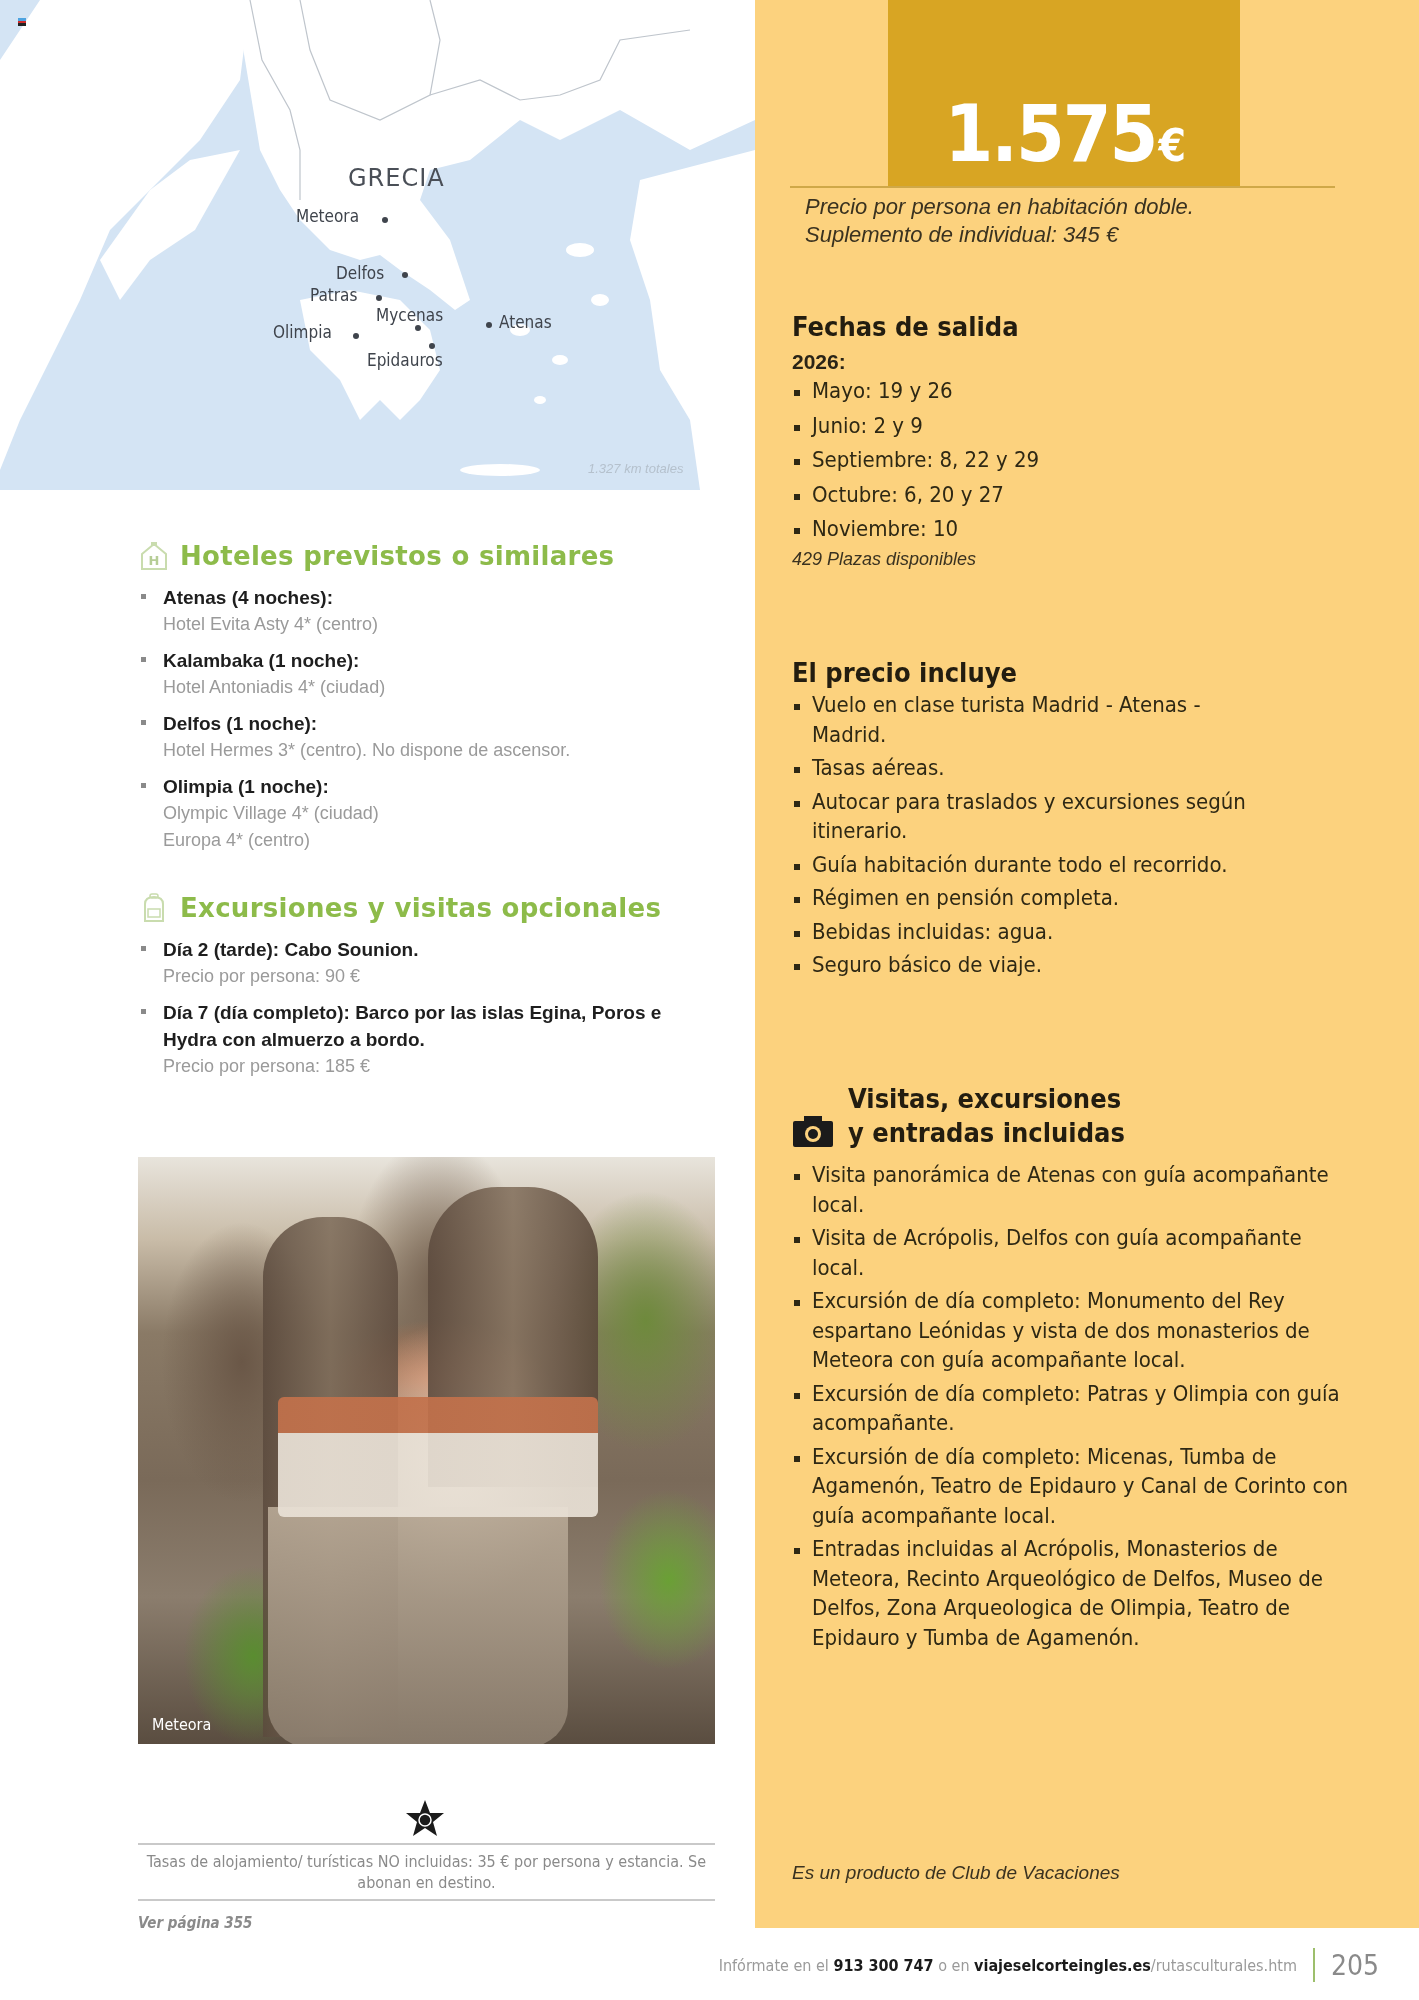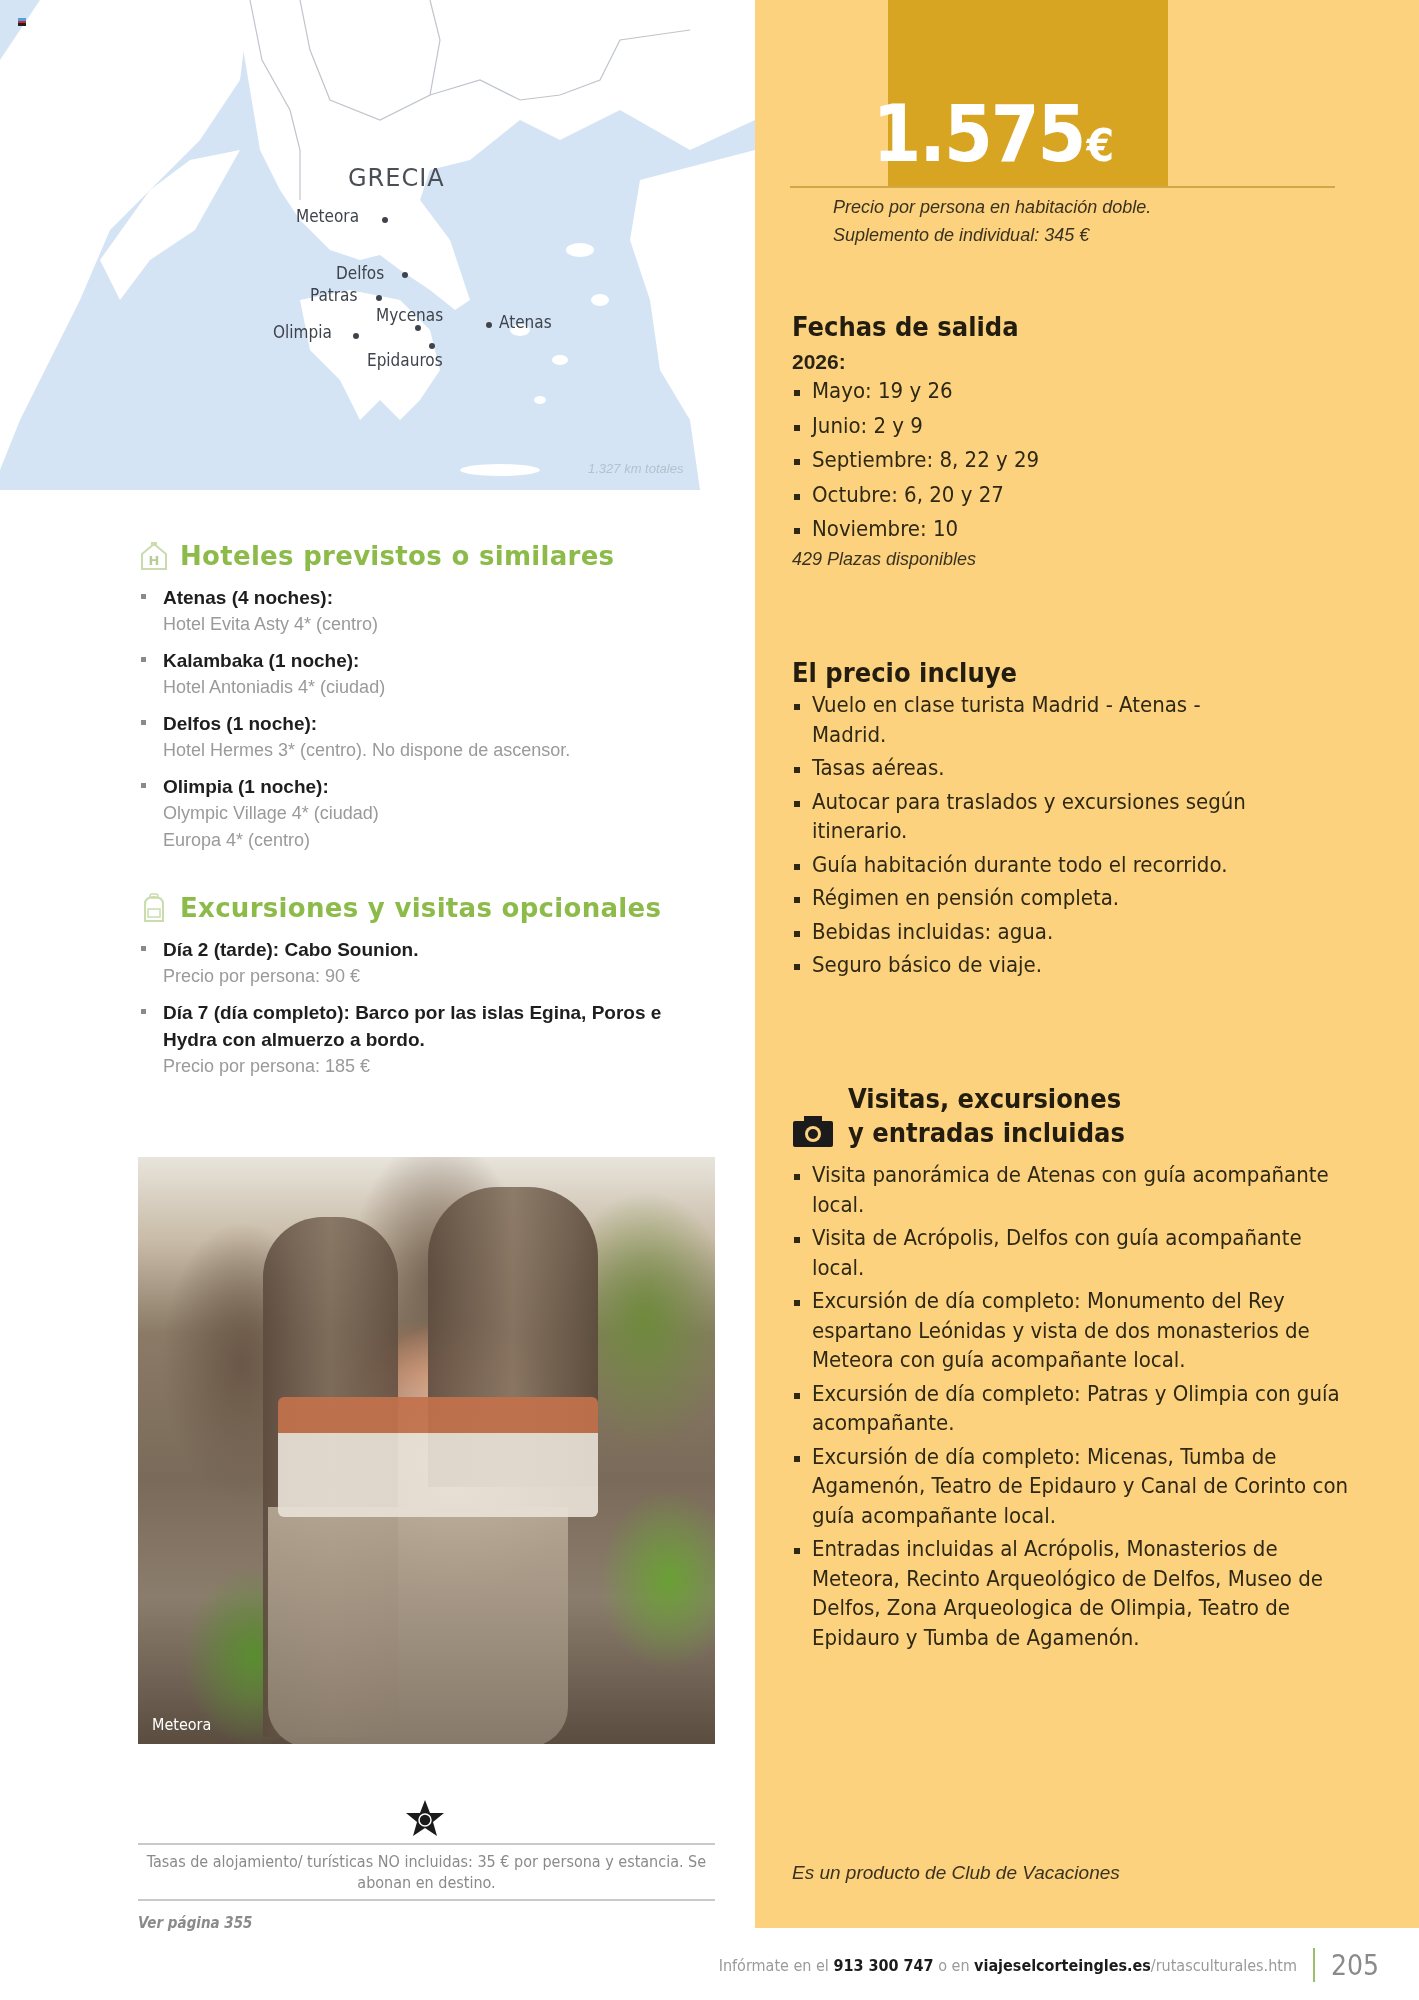--- a/index.html
+++ b/index.html
@@ -82,30 +82,30 @@
     position: absolute; left: 138px; top: 1914px; font-size: 15px; color: #8a8a8a; font-style: italic;
     font-family: "DejaVu Sans Condensed", "DejaVu Sans", sans-serif;
     font-weight: bold;
   }
 
   
   .right-col {
     position: absolute; left: 755px; top: 0; width: 664px; height: 1928px; background: #fcd27e;
   }
   .price-box {
-    position: absolute; left: 133px; top: 0; width: 280px; height: 187px; background: #d8a523;
+    position: absolute; left: 133px; top: 0; width: 352px; height: 187px; background: #d8a523;
   }
   .price-box .price {
     position: absolute; right: 56px; bottom: 8px; color: #ffffff; font-weight: bold;
     font-family: "DejaVu Sans Condensed", "DejaVu Sans", sans-serif; font-size: 78px; letter-spacing: -2px;
   }
   .price-box .price .cur { font-size: 44px; margin-left: 2px; }
   .price-rule { position: absolute; left: 35px; top: 186px; width: 545px; height: 2px; background: #cfa848; }
   .price-note {
-    position: absolute; left: 50px; top: 193px; font-size: 18px; font-style: italic; line-height: 28px; color: #3a3220; margin-left: 28px;
+    position: absolute; left: 50px; top: 193px; font-size: 22px; font-style: italic; line-height: 28px; color: #3a3220;
   }
 
   .rc-section { position: absolute; left: 37px; width: 600px; }
   .rc-title {
     font-family: "DejaVu Sans Condensed", "DejaVu Sans", sans-serif; font-weight: bold;
     font-size: 27px; color: #231d10; line-height: 34px;
   }
   .rc-year { font-weight: bold; font-size: 21px; margin-top: 6px; color: #2a2417; }
   .rc-list { list-style: none; margin-top: 0; }
   .rc-list li {

